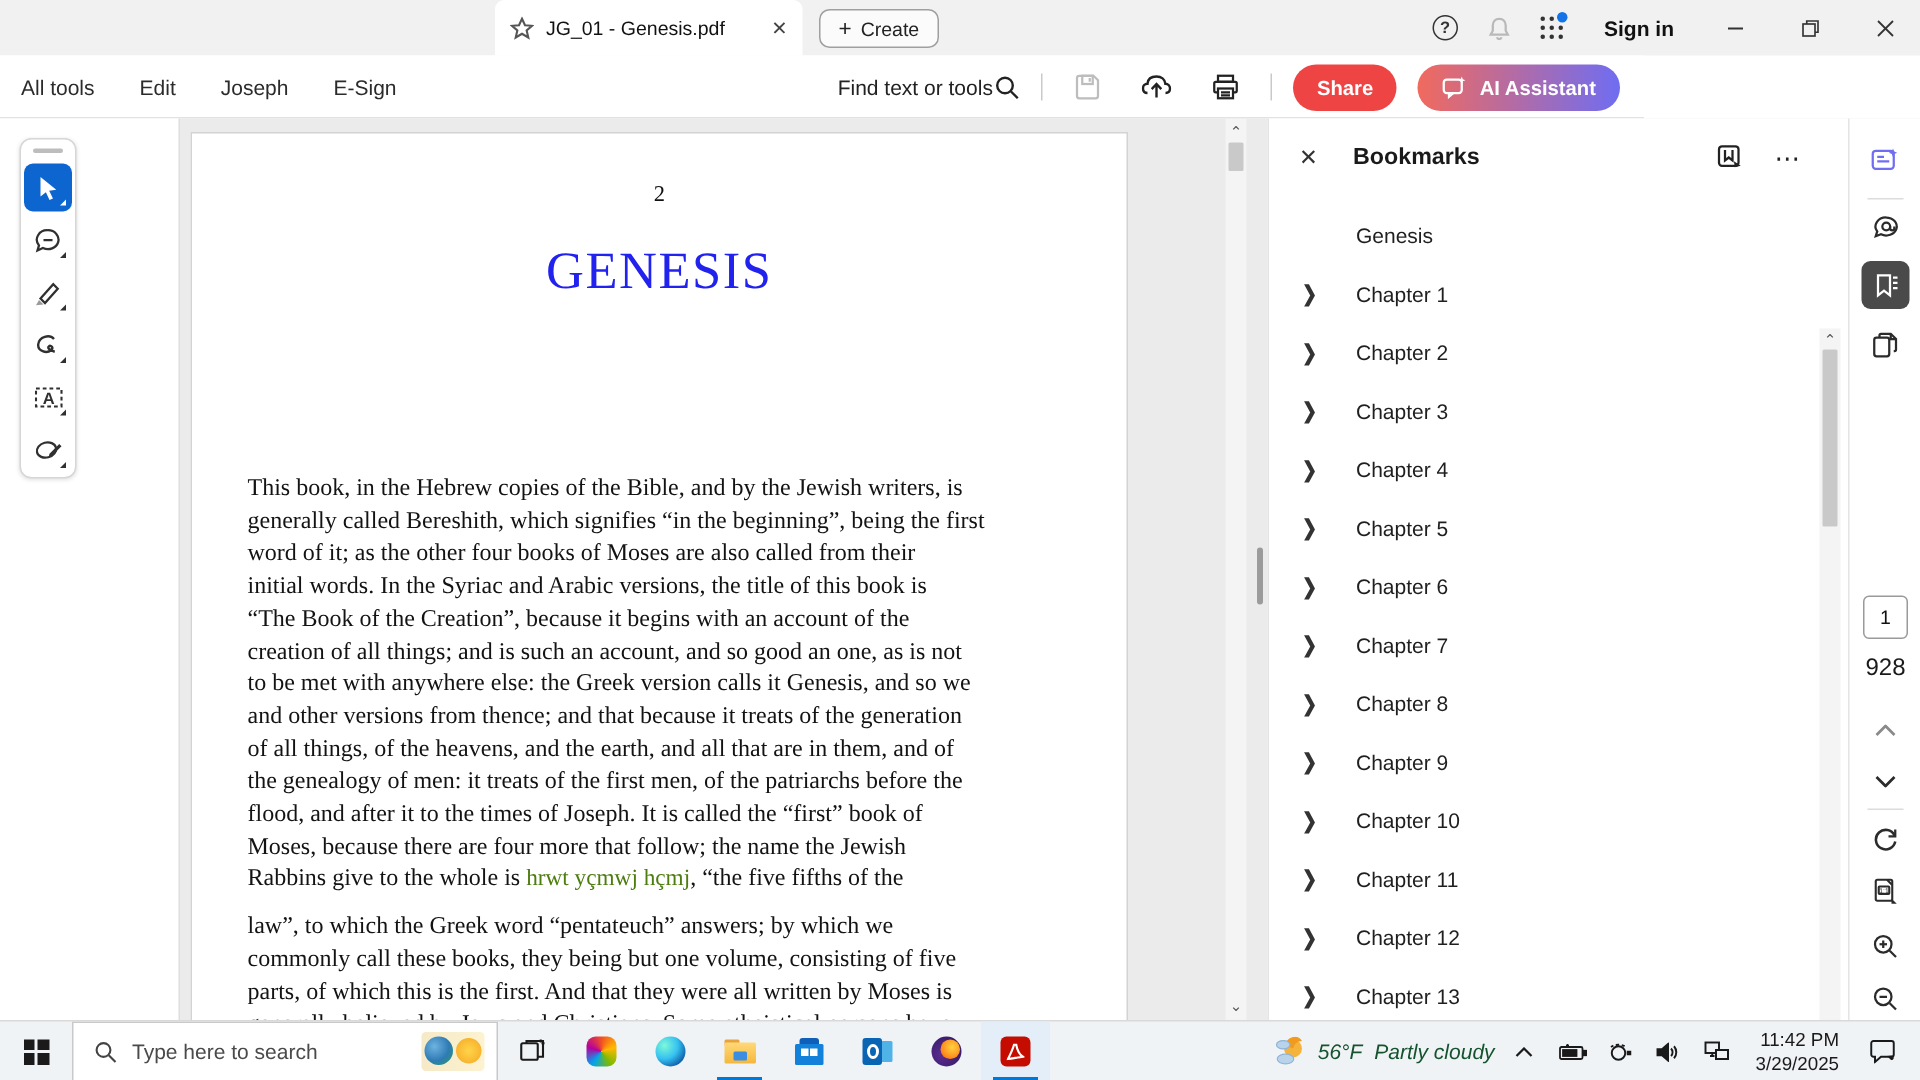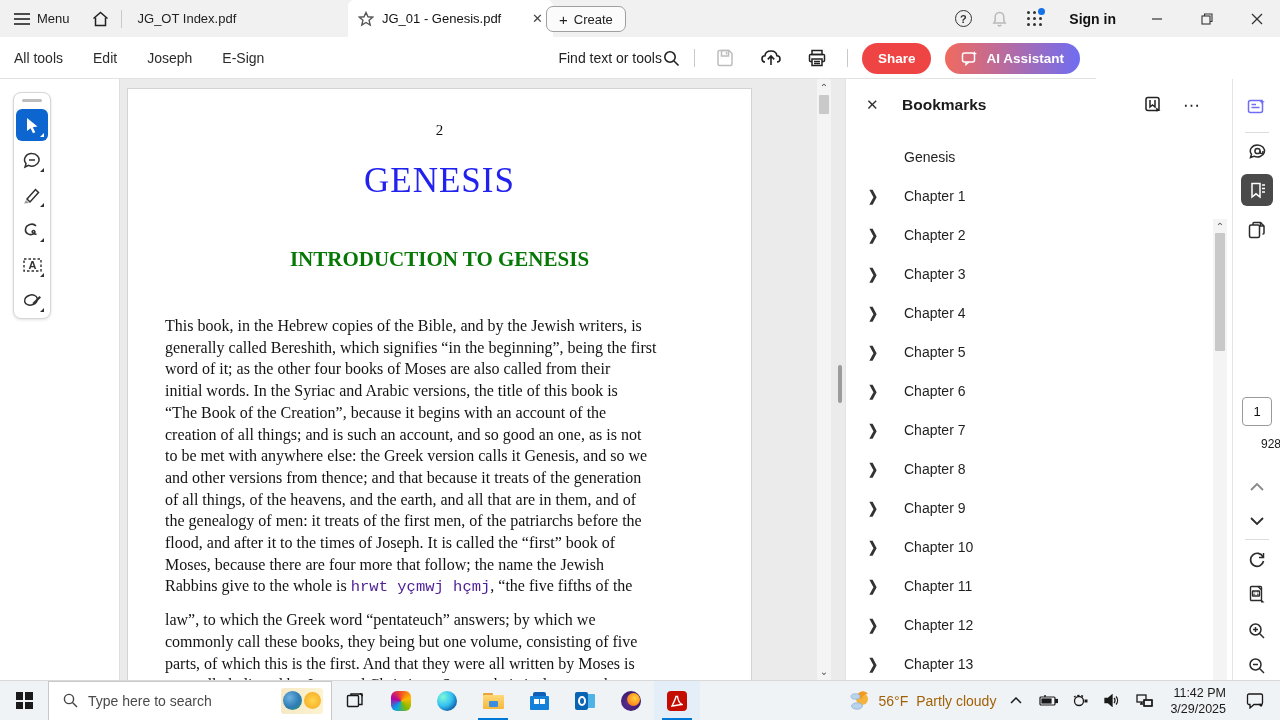--- a/index.html
+++ b/index.html
@@ -6,21 +6,21 @@
   html,body { width:1280px; height:720px; overflow:hidden; font-family:"Liberation Sans",sans-serif; background:#fff; }
 
   
   #titlebar { position:absolute; left:0; top:0; width:1280px; height:37px; background:#f1f1f1; }
   .tb-left { position:absolute; left:0; top:0; height:37px; display:flex; align-items:center; }
   .menu-btn { display:flex; align-items:center; gap:7px; padding:0 10px 0 14px; height:37px; cursor:pointer; }
   .menu-btn .txt { font-size:13px; color:#222; }
   .home-btn { padding:0 12px; display:flex; align-items:center; height:37px; }
   .v-div { width:1px; height:18px; background:#c9c9c9; }
   .tab { font-size:13px; color:#222; padding:0 16px; display:flex; align-items:center; height:37px; }
-  .tab-active { position:absolute; left:348px; top:0; width:205px; height:37px; background:#fff; border-radius:6px 6px 0 0; display:flex; align-items:center; gap:8px; padding:0 10px; font-size:13px; color:#111; }
+  .tab-active { position:absolute; left:330px; top:0; width:205px; height:37px; background:#fff; border-radius:6px 6px 0 0; display:flex; align-items:center; gap:8px; padding:0 10px; font-size:13px; color:#111; }
   .tab-active .close { margin-left:auto; font-size:13px; color:#444; cursor:pointer; }
   .create-btn { position:absolute; left:546px; top:6px; height:26px; border:1px solid #9f9f9f; border-radius:7px; background:#fbfbfb; display:flex; align-items:center; gap:6px; padding:0 12px; font-size:13px; color:#222; cursor:pointer; }
   .tb-right { position:absolute; right:0; top:0; height:37px; display:flex; align-items:center; gap:4px; }
   .tb-icon { width:32px; height:37px; display:flex; align-items:center; justify-content:center; cursor:pointer; }
   .signin { font-size:14px; font-weight:bold; color:#111; padding:0 14px; cursor:pointer; }
   .winctl { width:46px; height:37px; display:flex; align-items:center; justify-content:center; font-size:13px; color:#333; cursor:pointer; }
   .helpq { width:17px; height:17px; border:1.4px solid #333; border-radius:50%; font-size:11px; display:flex; align-items:center; justify-content:center; color:#333; font-weight:bold; }
   .appgrid { position:relative; width:16px; height:16px; display:grid; grid-template-columns:repeat(3,1fr); gap:2px; }
   .appgrid i { width:3px; height:3px; border-radius:50%; background:#333; }
   .appgrid .bluedot { position:absolute; right:-2px; top:-3px; width:7px; height:7px; border-radius:50%; background:#1473e6; }
@@ -44,21 +44,21 @@
   .pal-item.active { background:#0d66d0; color:#fff; }
   .pal-item .corner { position:absolute; right:4px; bottom:4px; width:0; height:0; border-left:4px solid transparent; border-bottom:4px solid currentColor; }
 
   #viewport { position:absolute; left:120px; top:0; width:725px; height:601px; background:#ebebeb; overflow:hidden; }
   .page { position:absolute; left:7px; top:9px; width:625px; height:640px; background:#fff; border:1px solid #d3d3d3; }
   .pgnum { position:absolute; top:33px; left:0; width:100%; text-align:center; font-family:"Liberation Serif",serif; font-size:15px; color:#111; }
   .doc-title { position:absolute; top:72px; left:0; width:100%; text-align:center; font-family:"Liberation Serif",serif; font-size:35px; letter-spacing:1px; color:#2222ee; }
   .doc-sub { position:absolute; top:158px; left:0; width:100%; text-align:center; font-family:"Liberation Serif",serif; font-size:21px; font-weight:bold; color:#067806; }
   .body-text { position:absolute; top:216px; left:37px; width:565px; font-family:"Liberation Serif",serif; font-size:16px; line-height:21.7px; color:#131313; }
   .pre { white-space:pre-line;margin-top:10px; }
-  .teal { font-family:Liberation Mono, monospace; color:#4c1d95; font-size:15.5px; }
+  .teal { font-family:Liberation Serif, serif; color:#4d7c0f; font-size:15.5px; }
   .clipline { height:6px; overflow:hidden; }
   .clipline sup { color:#c00; font-size:10px; }
 
   
   .sbar { position:absolute; background:#f4f4f4; }
   .sbar .arr { position:absolute; left:0; width:100%; text-align:center; font-size:10px; color:#555; }
   .sbar .thumb { position:absolute; left:2px; width:10px; background:#c9c9c9; border-radius:1px; }
   #doc-sbar { left:697px; top:0; width:14px; height:601px; }
   #panel-resize { position:absolute; left:838px; top:286px; width:4px; height:38px; background:#9b9b9b; border-radius:2px; cursor:col-resize; }
 
@@ -74,69 +74,45 @@
   .bm-chevron { width:14px; margin-left:22px; font-size:12px; font-weight:bold; color:#333; transform:scaleY(1.2); }
   .bm-label { margin-left:22px; font-size:14px; color:#1f1f1f; }
   #bm-sbar { left:1213px; top:140px; width:14px; height:538px; }
 
   
   #rightrail { position:absolute; left:1232px; top:0; width:48px; height:601px; background:#fff; border-left:1px solid #e4e4e4; }
   .rr-item { position:absolute; left:8px; width:32px; height:32px; border-radius:6px; display:flex; align-items:center; justify-content:center; color:#2b2b2b; cursor:pointer; }
   .rr-item.active { background:#4a4a4a; color:#fff; }
   .rr-div { position:absolute; left:12px; width:24px; height:1px; background:#dcdcdc; }
   .pagebox { position:absolute; left:9px; top:318px; width:30px; height:29px; border:1px solid #9a9a9a; border-radius:4px; background:#fff; font-size:13px; color:#111; text-align:center; line-height:27px; }
-  .pagetotal { position:absolute; left:0; top:358px; width:48px; text-align:right; font-size:12px; color:#1a1a1a; }
+  .pagetotal { position:absolute; left:0; top:358px; width:48px; text-align:center; font-size:16px; color:#1a1a1a; }
 
   
-  #taskbar { position:absolute; left:0; top:680px; width:1280px; height:40px; background:#f0f3f6; border-top:1px solid #d9d9d9; display:flex; align-items:center; }
+  #taskbar { position:absolute; left:0; top:680px; width:1280px; height:40px; background:#f0f3f6; border-top:1px solid #d9d9d9; display:flex; align-items:flex-start; }
   .start { width:48px; height:40px; display:flex; align-items:center; justify-content:center; cursor:pointer; }
   .winlogo { width:17px; height:17px; display:grid; grid-template-columns:1fr 1fr; gap:2px; }
   .winlogo i { background:#1a1a1a; }
   .searchbox { width:284px; height:40px; background:#fff; border:1px solid #c9c9c9; display:flex; align-items:center; gap:10px; padding:0 8px 0 14px; }
   .searchbox .ph { font-size:14px; color:#4a4a4a; flex:1; }
   .sb-art { width:42px; height:26px; border-radius:3px; background:linear-gradient(90deg,#f5e9c8,#fdf3d0); position:relative; overflow:hidden; }
   .sb-art .earth { position:absolute; left:2px; top:3px; width:19px; height:19px; border-radius:50%; background:radial-gradient(circle at 35% 35%,#6fb3e0,#2e7bb5 55%,#2a9d62); }
   .sb-art .sun { position:absolute; right:2px; top:4px; width:17px; height:17px; border-radius:50%; background:radial-gradient(circle,#ffd54a,#f5a623); }
   .tb-app { width:46px; height:40px; display:flex; align-items:center; justify-content:center; position:relative; cursor:pointer; }
   .tb-app.open::after { content:""; position:absolute; left:8px; bottom:0; width:30px; height:3px; background:#0078d7; }
   .tb-app.focused { background:#e3eef8; }
   .tray { margin-left:auto; display:flex; align-items:center; gap:8px; padding-right:10px; height:40px; }
-  .weather { display:flex; align-items:center; gap:8px; font-size:14px; color:#a16207; cursor:pointer; }
+  .weather { display:flex; align-items:center; gap:8px; font-size:14px; color:#14532d; cursor:pointer;font-style:italic; }
   .tray-ic { width:24px; height:40px; display:flex; align-items:center; justify-content:center; color:#1a1a1a; cursor:pointer; }
   .clock { text-align:right; font-size:12.5px; color:#1a1a1a; line-height:16px; cursor:pointer; padding:0 6px; }
   svg { display:block; }
 </style>
 </head>
 <body>
 
 <div id="titlebar">
-  <div class="tb-left">
-    <div class="menu-btn">
-      <span>
-        <svg width="16" height="12" viewBox="0 0 16 12">
-            <g stroke="#222" stroke-width="1.6">
-              <line x1="0" y1="1" x2="16" y2="1"></line>
-              <line x1="0" y1="6" x2="16" y2="6"></line>
-              <line x1="0" y1="11" x2="16" y2="11"></line>
-            </g>
-          </svg>
-      </span>
-      <span class="txt">Menu</span>
-    </div>
-    <div class="home-btn">
-      <span>
-        <svg width="17" height="16" viewBox="0 0 17 16" fill="none" stroke="#222" stroke-width="1.5">
-            <path d="M1.5 7.5 L8.5 1.5 L15.5 7.5"></path>
-            <path d="M3.5 6.5 V14.5 H13.5 V6.5"></path>
-          </svg>
-      </span>
-    </div>
-    <div class="v-div"></div>
-    <div class="tab">JG_OT Index.pdf</div>
-  </div>
   <div class="tab-active">
     <span>
       <svg width="16" height="16" viewBox="0 0 16 16" fill="none" stroke="#555" stroke-width="1.4">
           <path d="M8 1.5 L10 5.8 L14.7 6.2 L11.1 9.3 L12.2 14 L8 11.5 L3.8 14 L4.9 9.3 L1.3 6.2 L6 5.8 Z"></path>
         </svg>
     </span>
     <span>JG_01 - Genesis.pdf</span>
     <span class="close">✕</span>
   </div>
   <div class="create-btn">
@@ -298,21 +274,20 @@
           </svg>
         <span class="corner"></span>
       </div>
     </div>
   </div>
 
   <div id="viewport">
     <div class="page">
       <div class="pgnum">2</div>
       <div class="doc-title">GENESIS</div>
-      <div class="doc-sub">INTRODUCTION TO GENESIS</div>
       <div class="body-text">
         <div class="pre">This book, in the Hebrew copies of the Bible, and by the Jewish writers, is
 generally called Bereshith, which signifies “in the beginning”, being the first
 word of it; as the other four books of Moses are also called from their
 initial words. In the Syriac and Arabic versions, the title of this book is
 “The Book of the Creation”, because it begins with an account of the
 creation of all things; and is such an account, and so good an one, as is not
 to be met with anywhere else: the Greek version calls it Genesis, and so we
 and other versions from thence; and that because it treats of the generation
 of all things, of the heavens, and the earth, and all that are in them, and of

